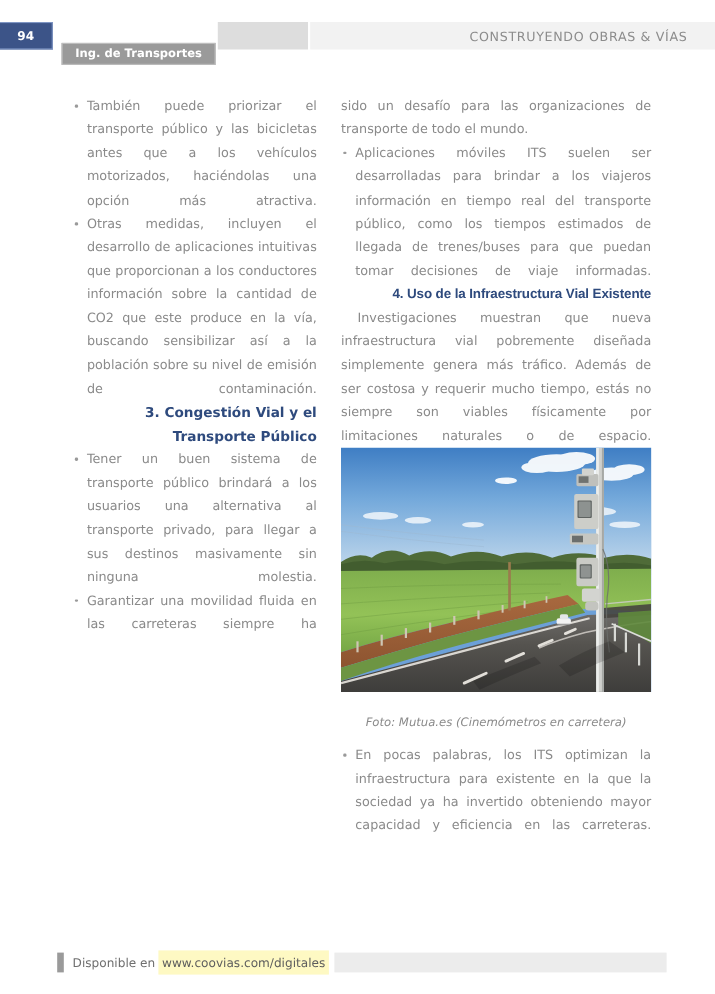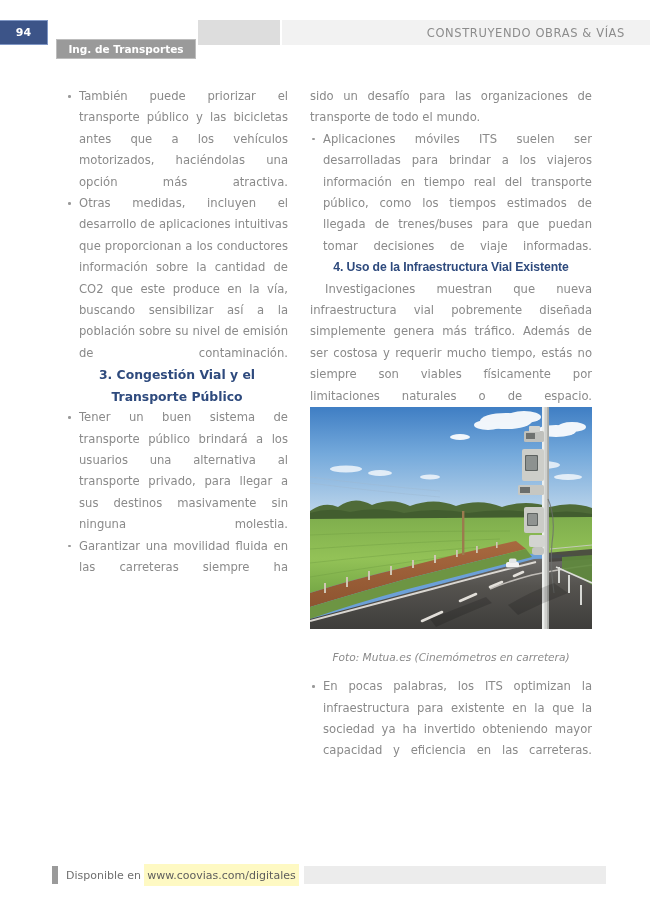--- a/index.html
+++ b/index.html
@@ -141,21 +141,21 @@
   p.justify-all {
     text-align-last: justify;
   }
 
   h3.heading {
     margin: 0;
     color: #2e4a7d;
     font-size: 12.4px;
     font-weight: bold;
     line-height: 21.4px;
-    text-align: center;
+    text-align: right;
   }
   h3.heading.condensed {
     font-family: "Liberation Sans Narrow", "Liberation Sans", sans-serif;
     font-size: 12.2px;
     letter-spacing: -0.1px;
   }
 
   
   .photo-figure {
     margin: 0;

